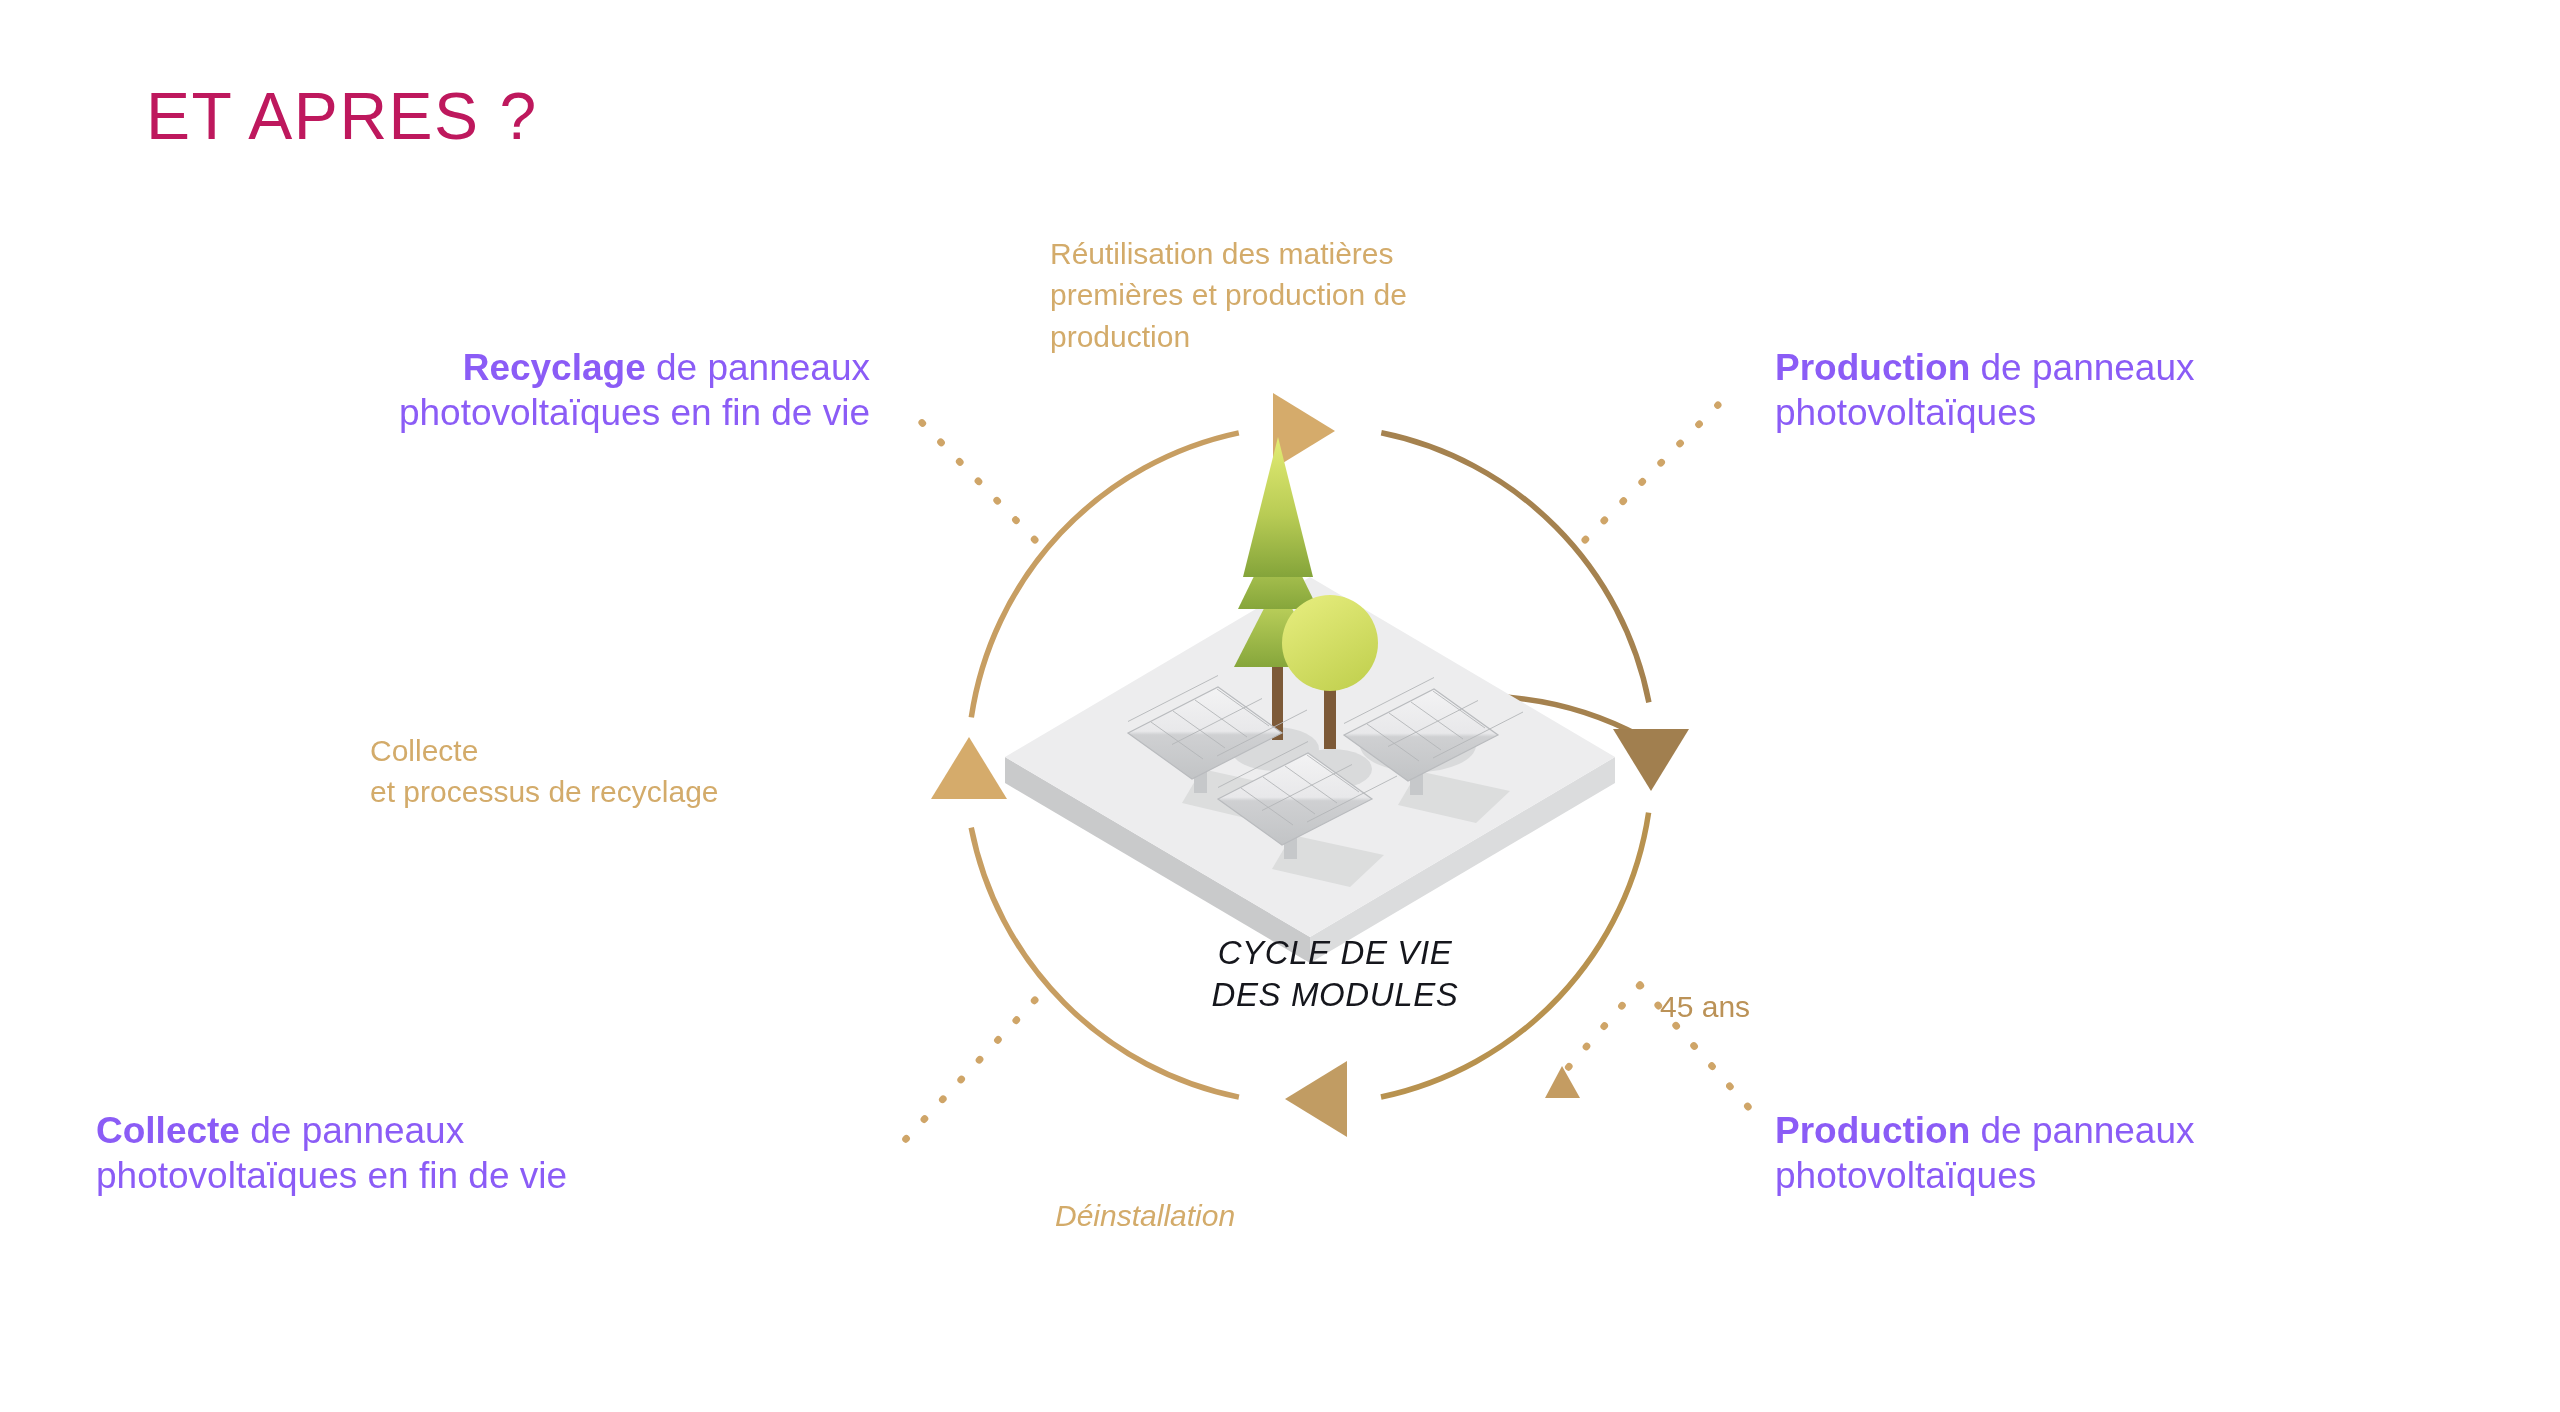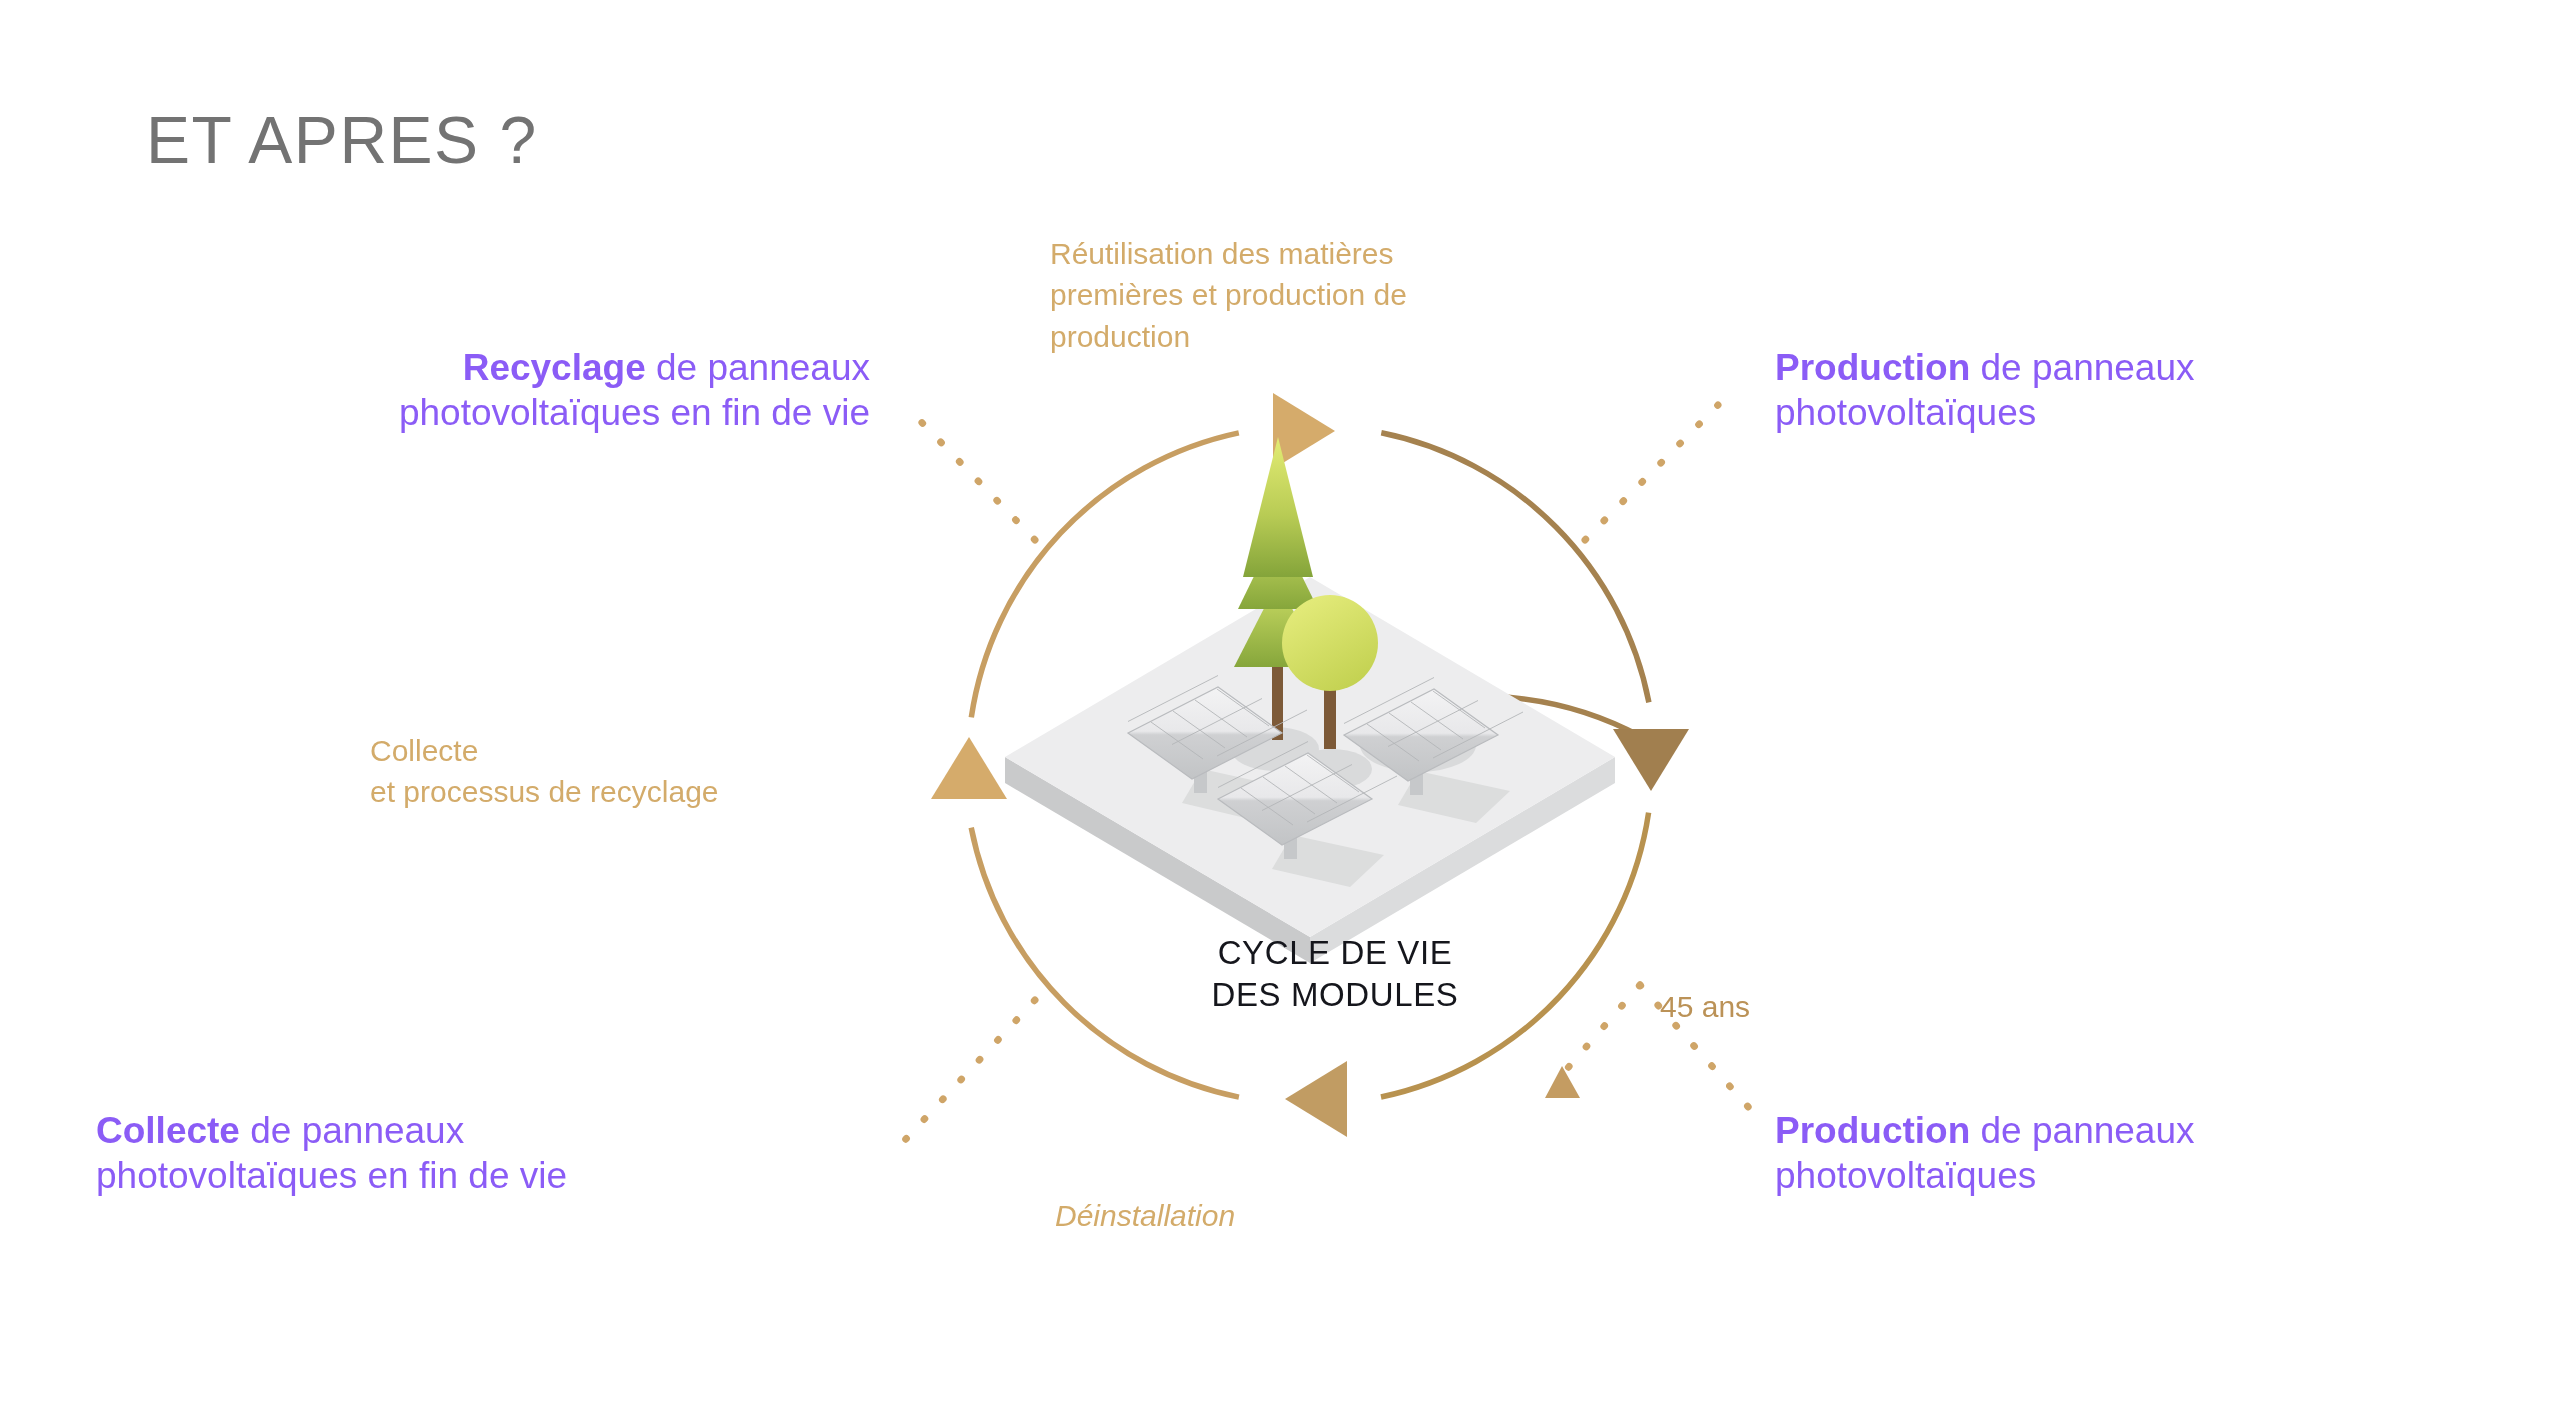--- a/index.html
+++ b/index.html
@@ -19,24 +19,23 @@
     overflow: hidden;
   }
 
   
   #page-title {
     position: absolute;
     left: 146px;
     top: 78px;
     font-size: 66px;
     letter-spacing: 1.5px;
-    color: #737373;
+    color: #be185d;
     font-weight: 400;
     white-space: nowrap;
-    margin-top: 24px;
   }
 
   
   .corner-label {
     position: absolute;
     font-size: 37px;
     line-height: 1.22;
     color: #8b5cf6;
     font-weight: 400;
   }
@@ -81,20 +80,21 @@
     position: absolute;
     left: 1055px;
     top: 932px;
     width: 560px;
     text-align: center;
     font-size: 33px;
     line-height: 1.28;
     letter-spacing: 0.6px;
     color: #15161c;
     font-weight: 400;
+    font-style: italic;
   }
 
   
   #connector-svg {
     position: absolute;
     left: 0; top: 0;
     width: 2560px; height: 1412px;
     pointer-events: none;
   }
 </style>

